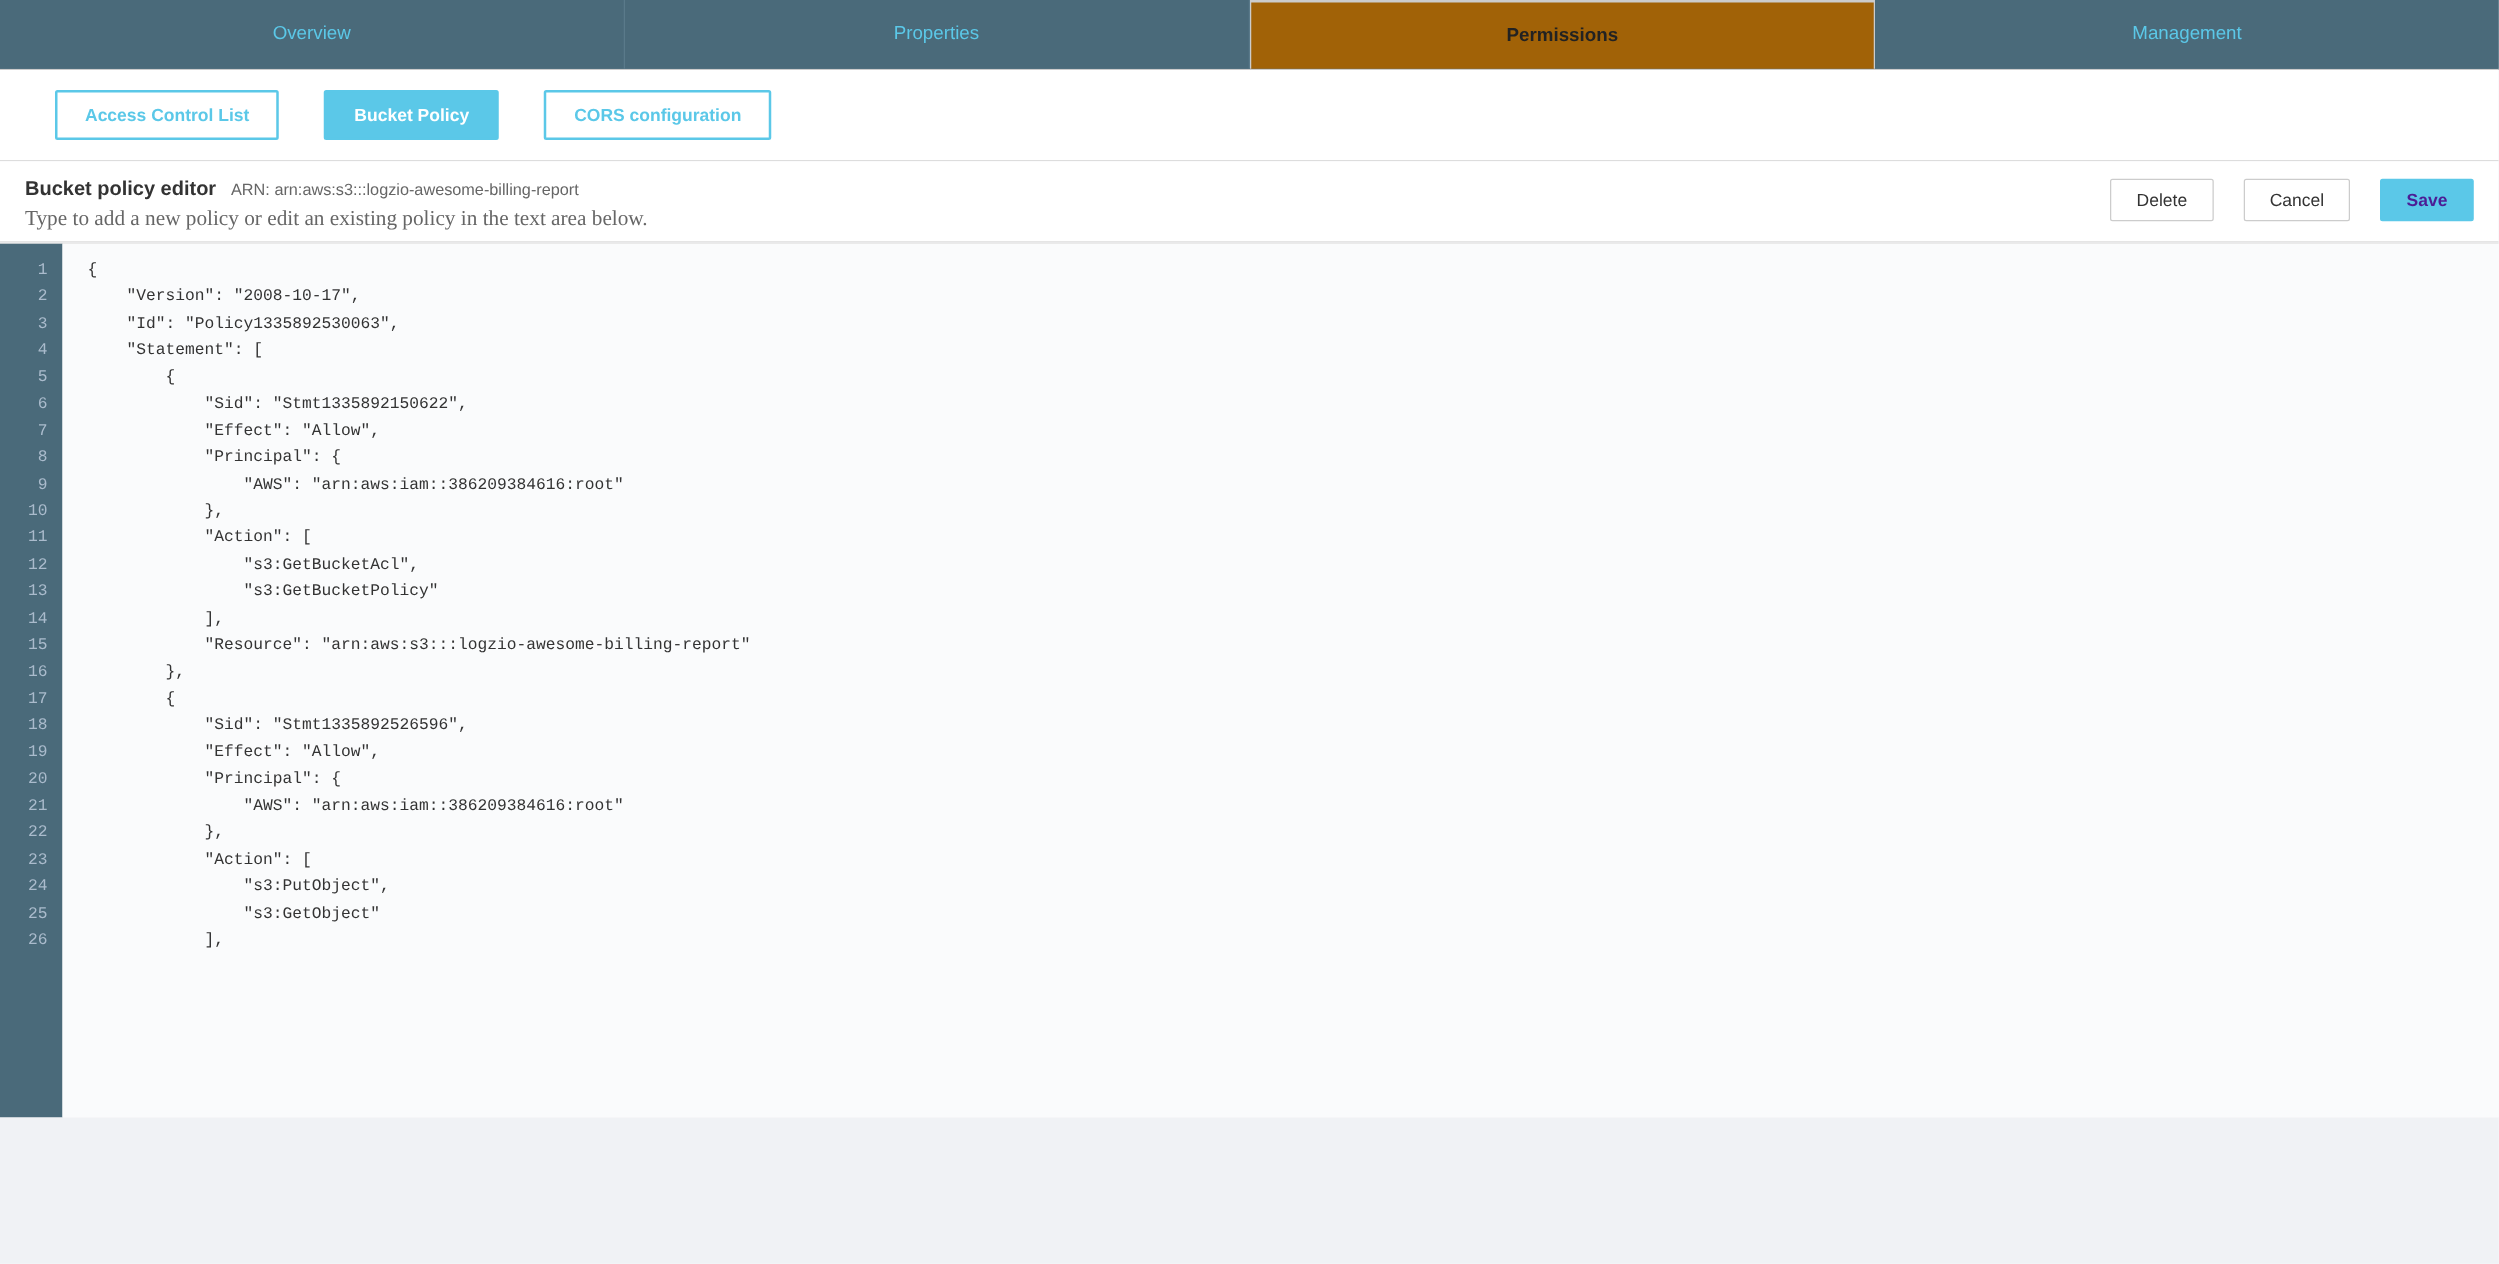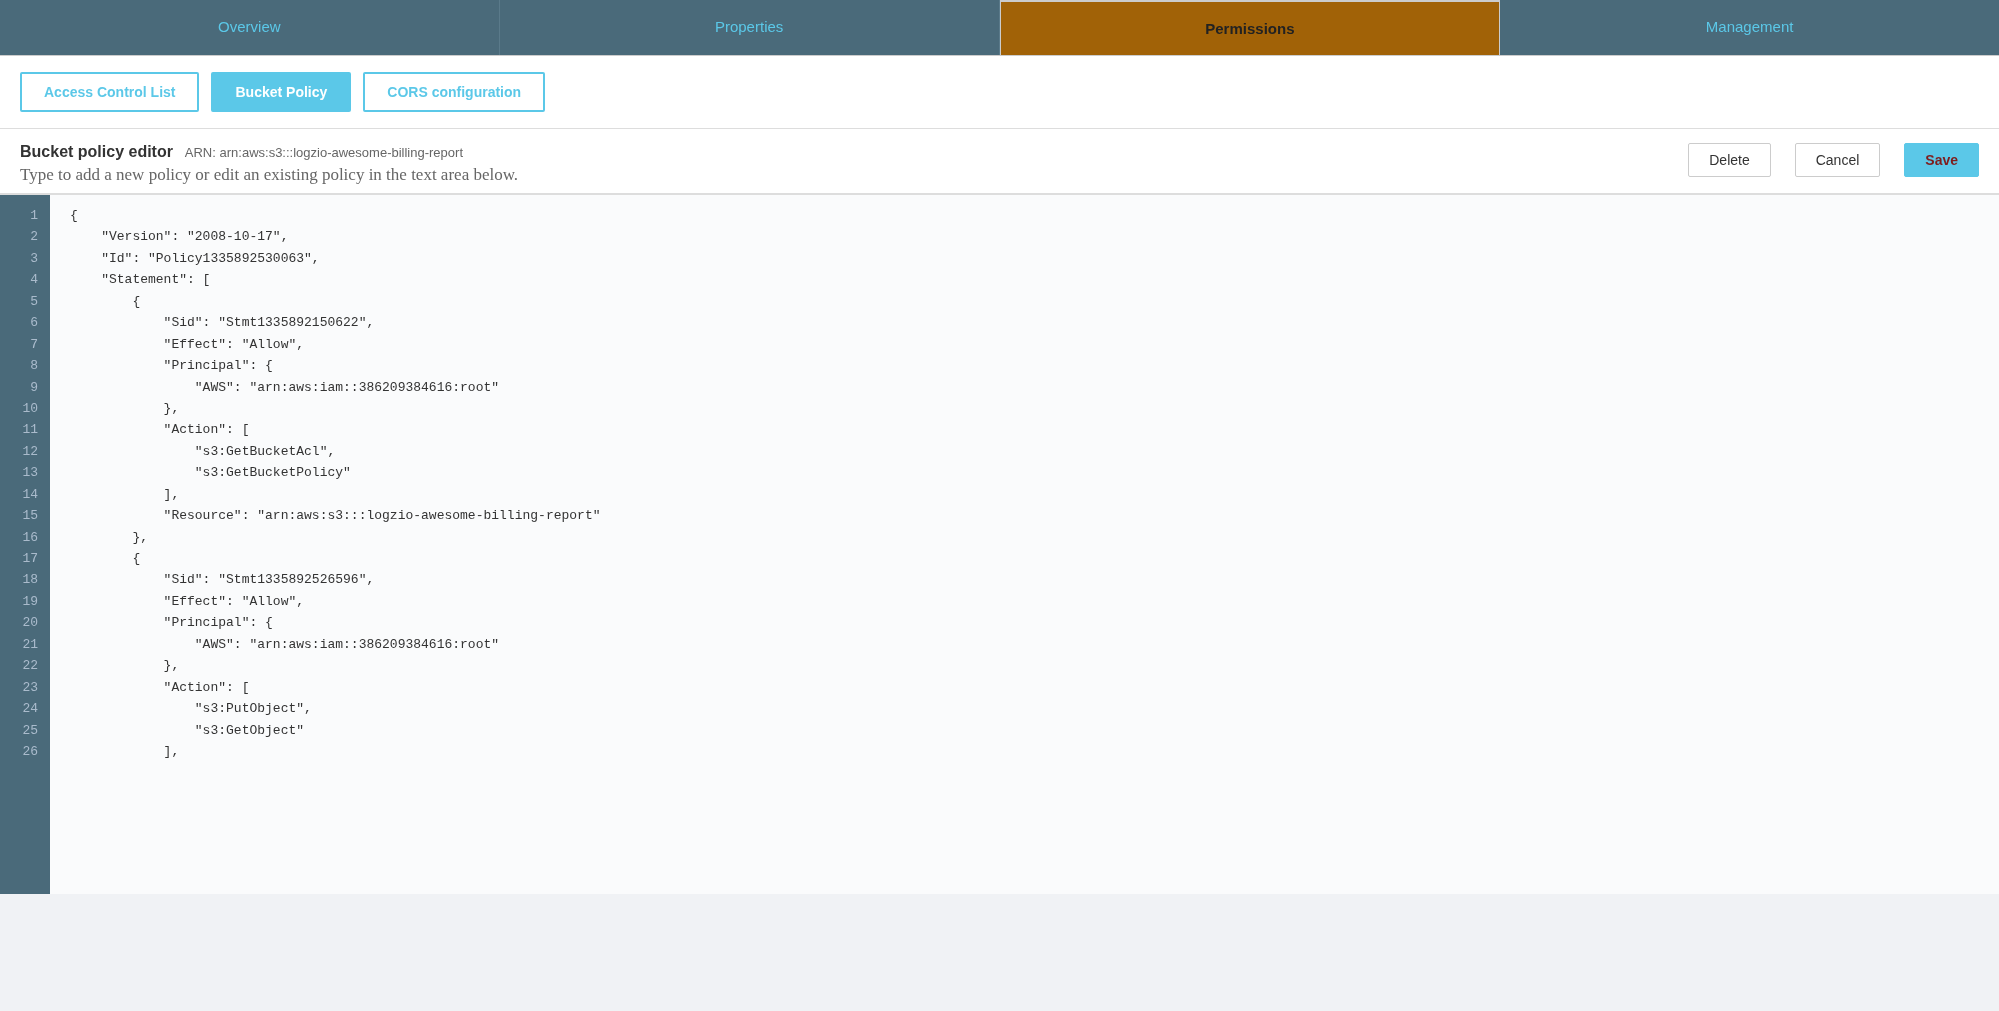--- a/index.html
+++ b/index.html
@@ -49,20 +49,21 @@
     }
     .subtab-btn {
       padding: 10px 22px;
       font-size: 14px;
       font-weight: 600;
       cursor: pointer;
       border: 2px solid #5bc8e8;
       background: #fff;
       color: #5bc8e8;
       border-radius: 2px;
+      margin-left: 24px;
     }
     .subtab-btn.active {
       background: #5bc8e8;
       color: #fff;
       border-color: #5bc8e8;
     }
 
     
     .editor-header {
       background: #fff;
@@ -102,21 +103,21 @@
       font-size: 14px;
       cursor: pointer;
       border: 1px solid #ccc;
       background: #fff;
       color: #333;
       border-radius: 2px;
       font-weight: 500;
     }
     .action-btn.save {
       background: #5bc8e8;
-      color: #7f1d1d;
+      color: #4c1d95;
       border-color: #5bc8e8;
       font-weight: 600;
     }
 
     
     .code-editor {
       display: flex;
       background: #fff;
       border-top: 1px solid #ddd;
       min-height: 700px;

